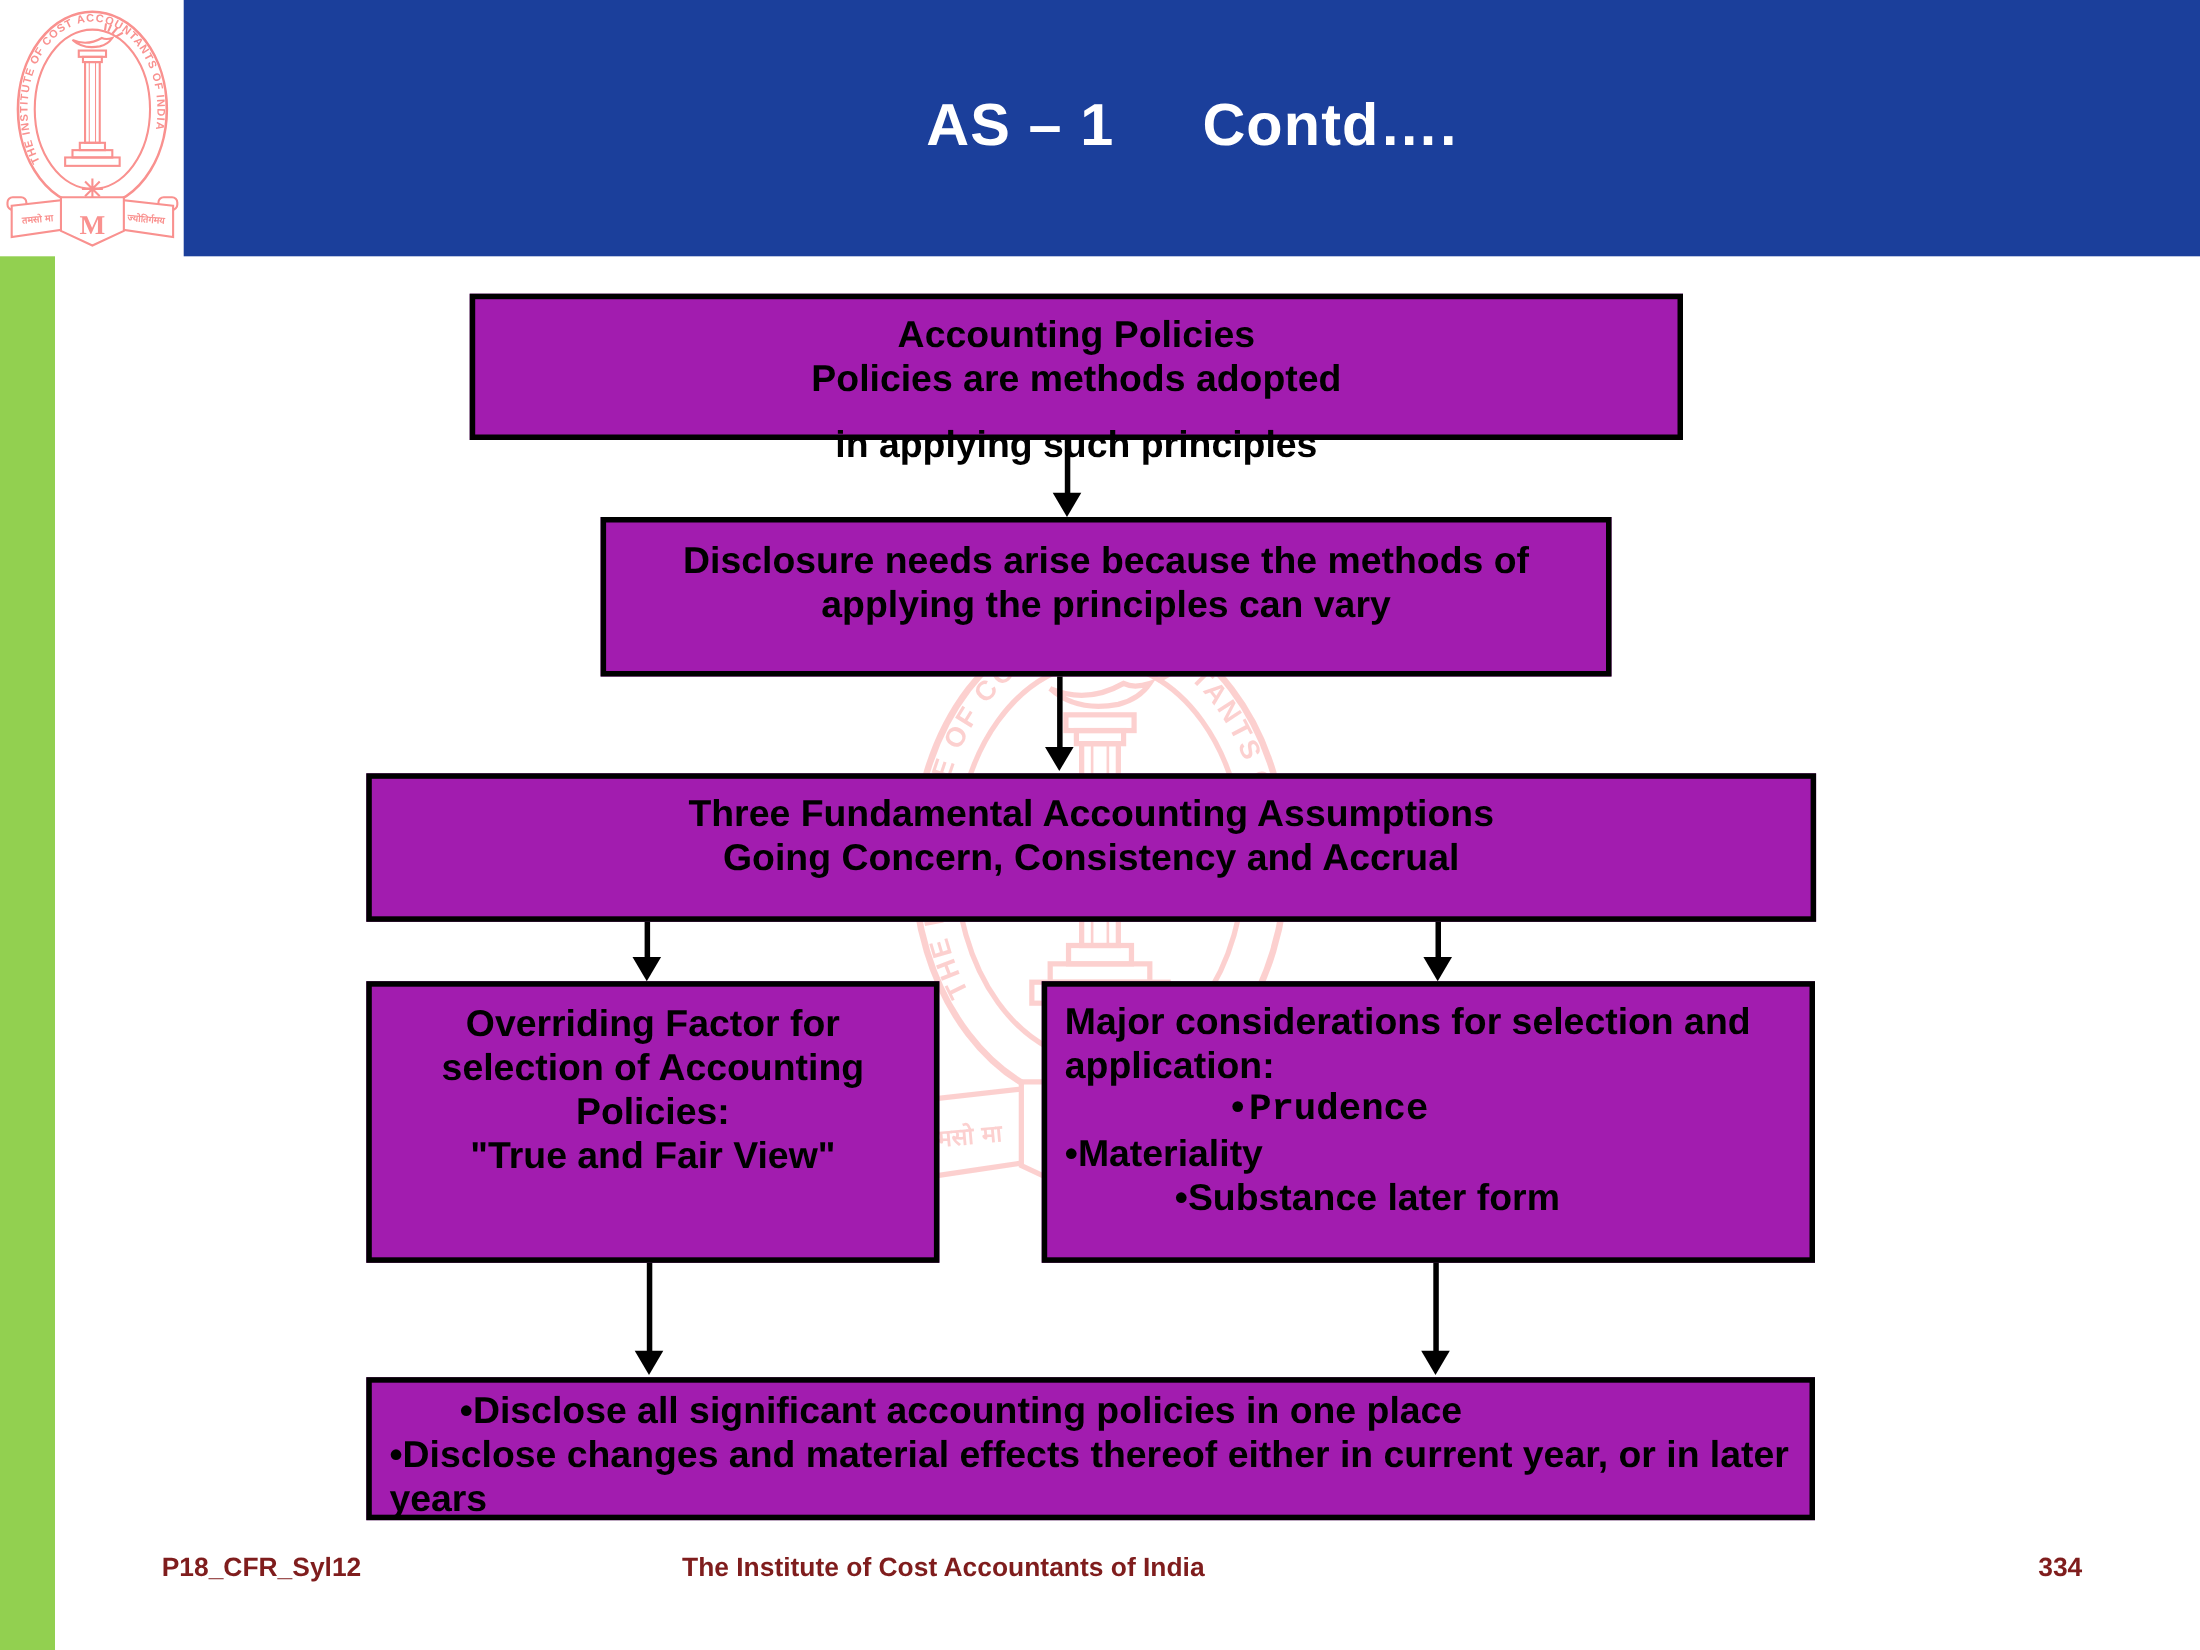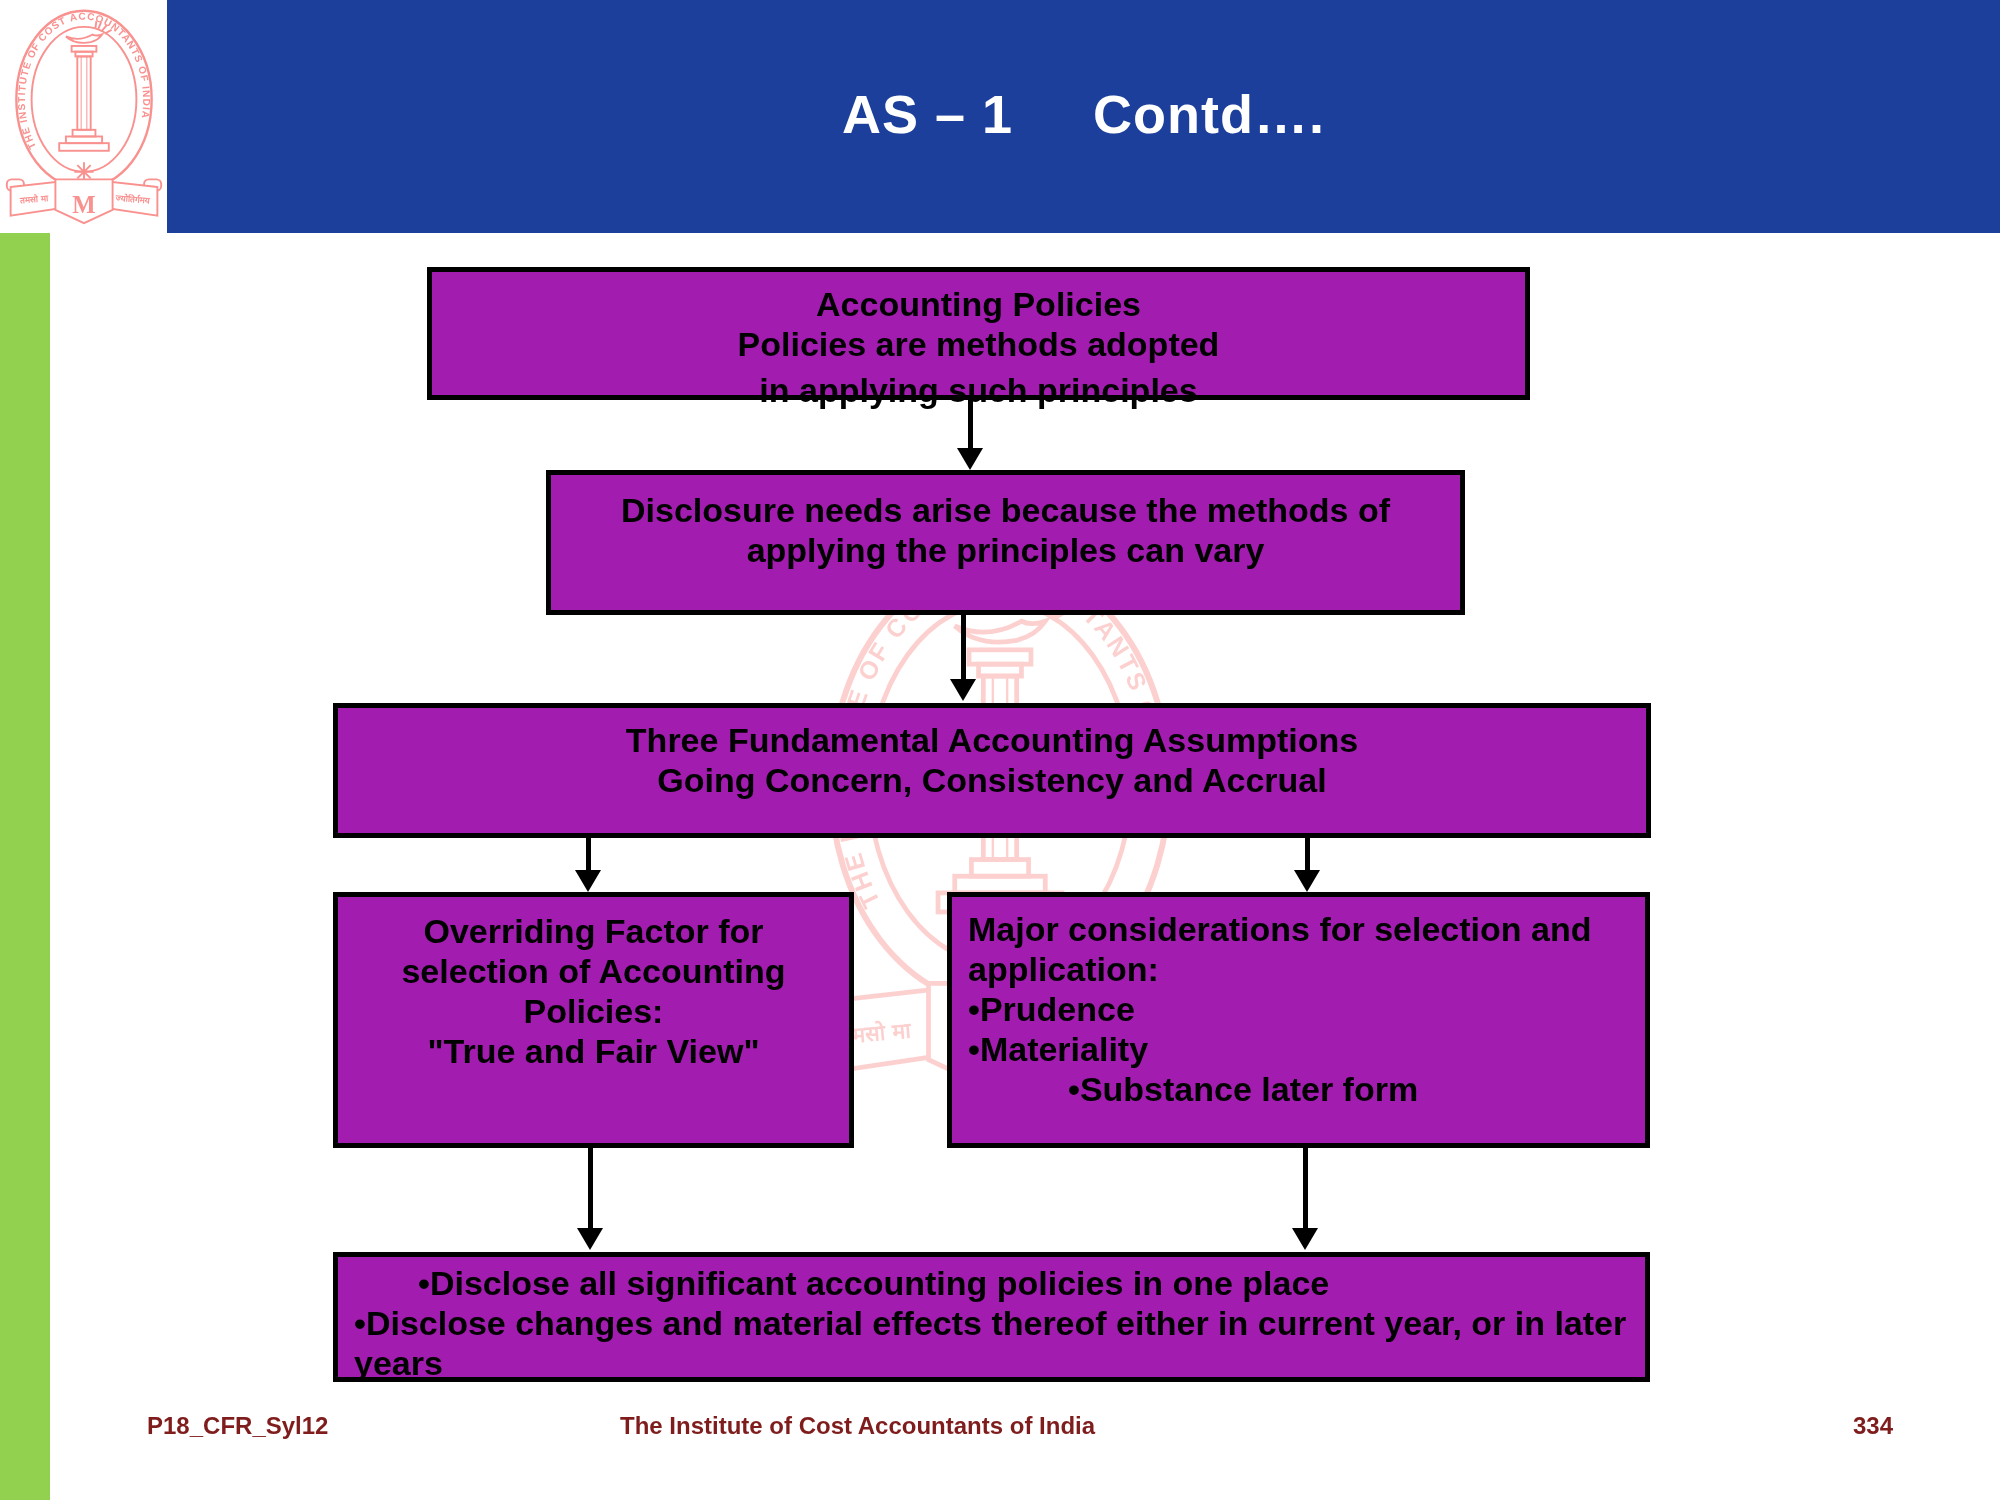--- a/index.html
+++ b/index.html
@@ -17,27 +17,27 @@
   
   .stripe{position:absolute;left:0;top:233px;width:50px;height:1267px;background:#92d050;}
   
   .watermark{position:absolute;left:780px;top:545px;width:440px;height:560px;opacity:0.42;z-index:1;}
   
   .fbox{position:absolute;background:#a21caf;border:5px solid #000;box-sizing:border-box;
         font-size:34px;line-height:40px;z-index:2;}
   .fbox .ln{white-space:pre;}
   .centered{text-align:center;}
   #box1{left:427px;top:267px;width:1103px;height:133px;padding-top:12px;}
-  #box1 .ln:nth-child(3){margin-top:6px;}
+  #box1 .ln:nth-child(3){margin-top:20px;}
   #box2{left:546px;top:470px;width:919px;height:145px;padding-top:15px;}
   #box3{left:333px;top:703px;width:1318px;height:135px;padding-top:12px;}
   #box4{left:333px;top:892px;width:521px;height:256px;padding-top:14px;}
   #box5{left:947px;top:892px;width:703px;height:256px;padding:12px 10px 0 16px;}
   #box6{left:333px;top:1252px;width:1317px;height:130px;padding:6px 14px 0 16px;}
-  .ind-a{}
+  .ind-a{margin-left:147px;font-family:Liberation Mono, monospace;}
   .ind-b{margin-left:100px;}
   .ind-c{margin-left:64px;}
   
   .aline{position:absolute;width:5px;background:#000;z-index:3;}
   .ahead{position:absolute;width:0;height:0;border-left:13px solid transparent;
          border-right:13px solid transparent;border-top:22px solid #000;z-index:3;}
   
   .footer{position:absolute;left:0;top:1412px;width:2000px;height:40px;color:#7f1d1d;font-size:24px;}
   .footer .f-left{position:absolute;left:147px;}
   .footer .f-center{position:absolute;left:620px;}

